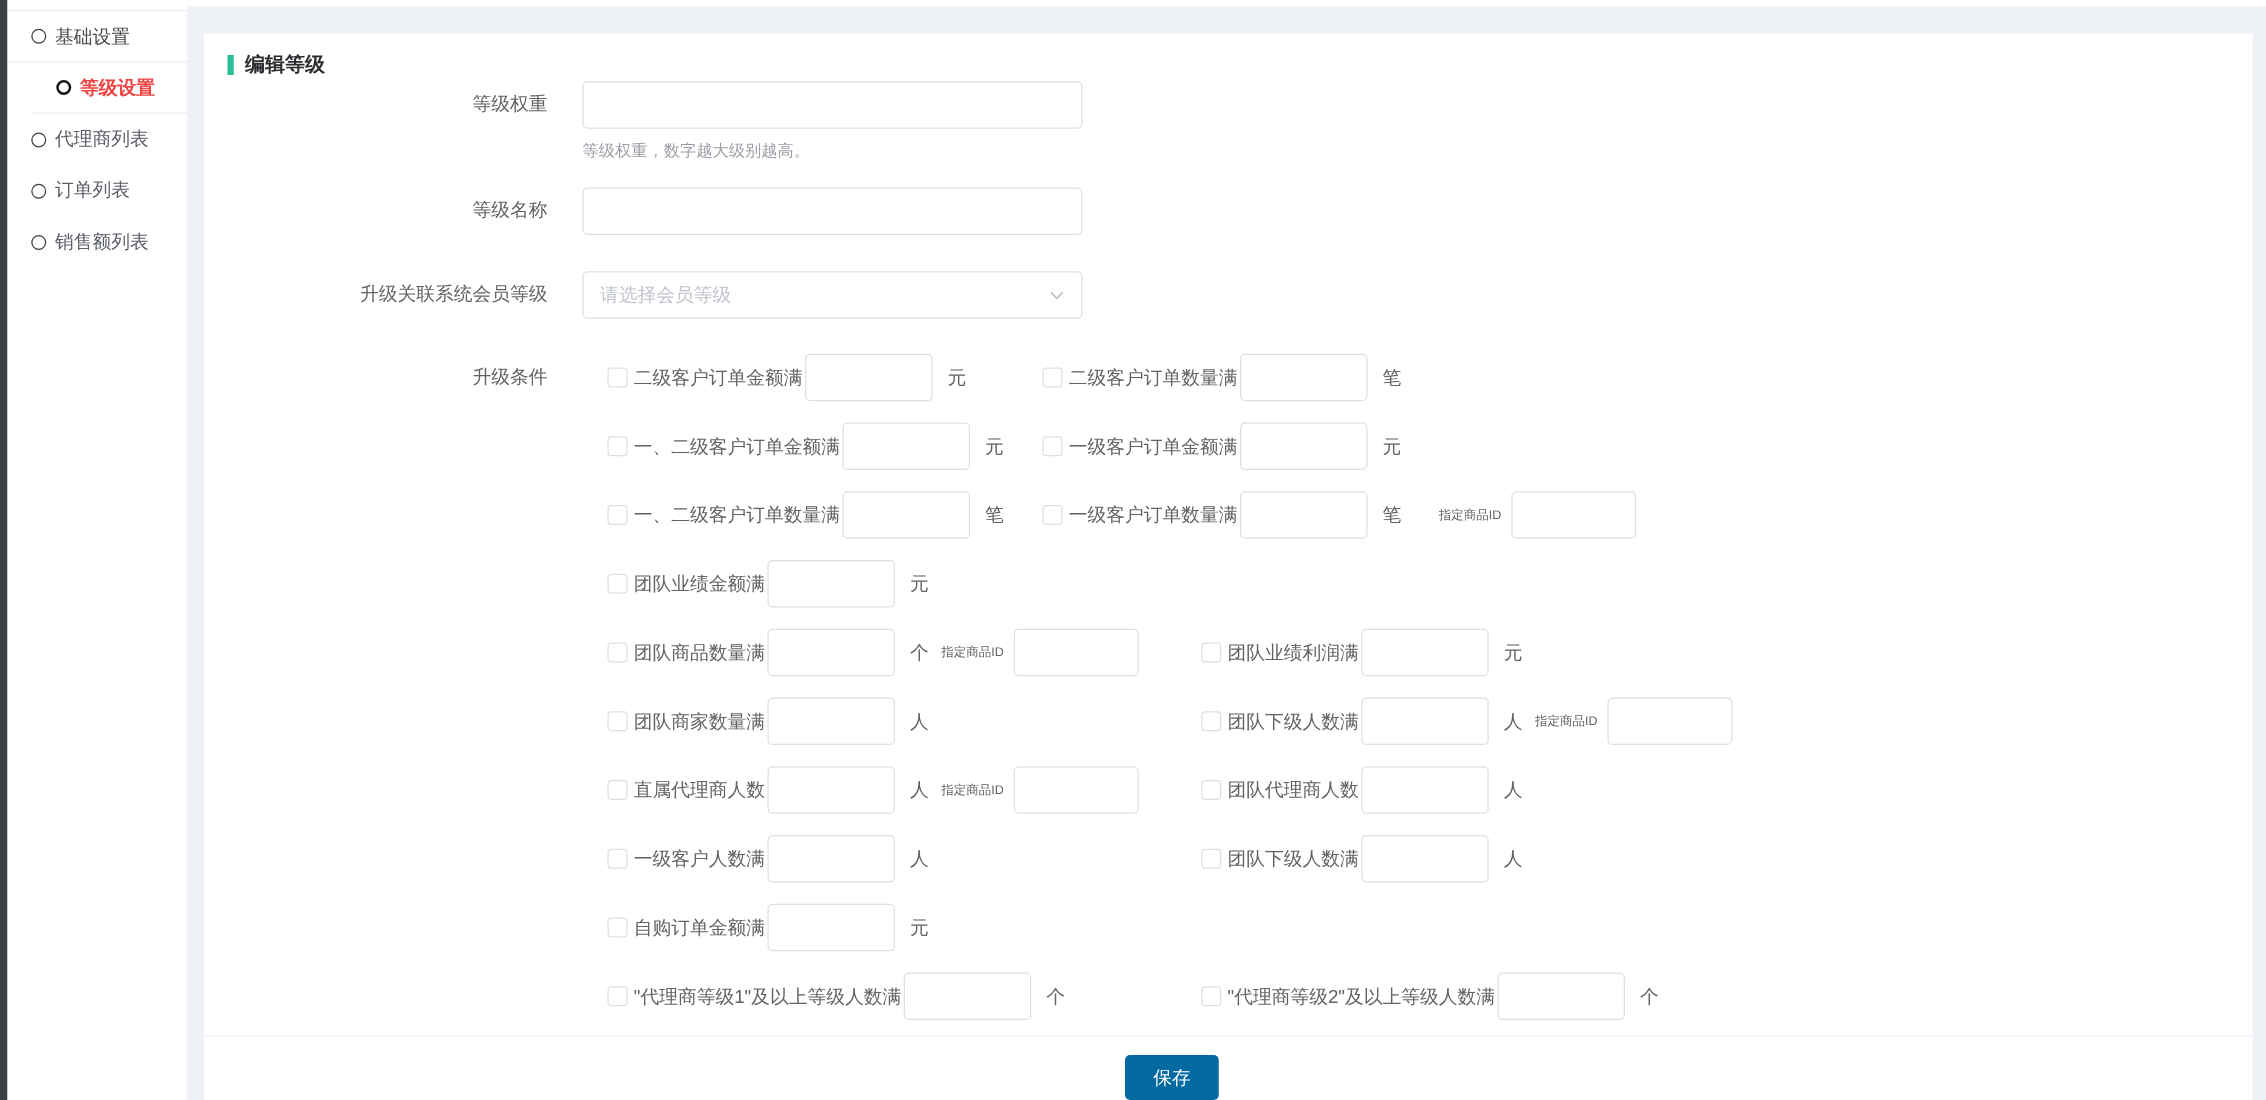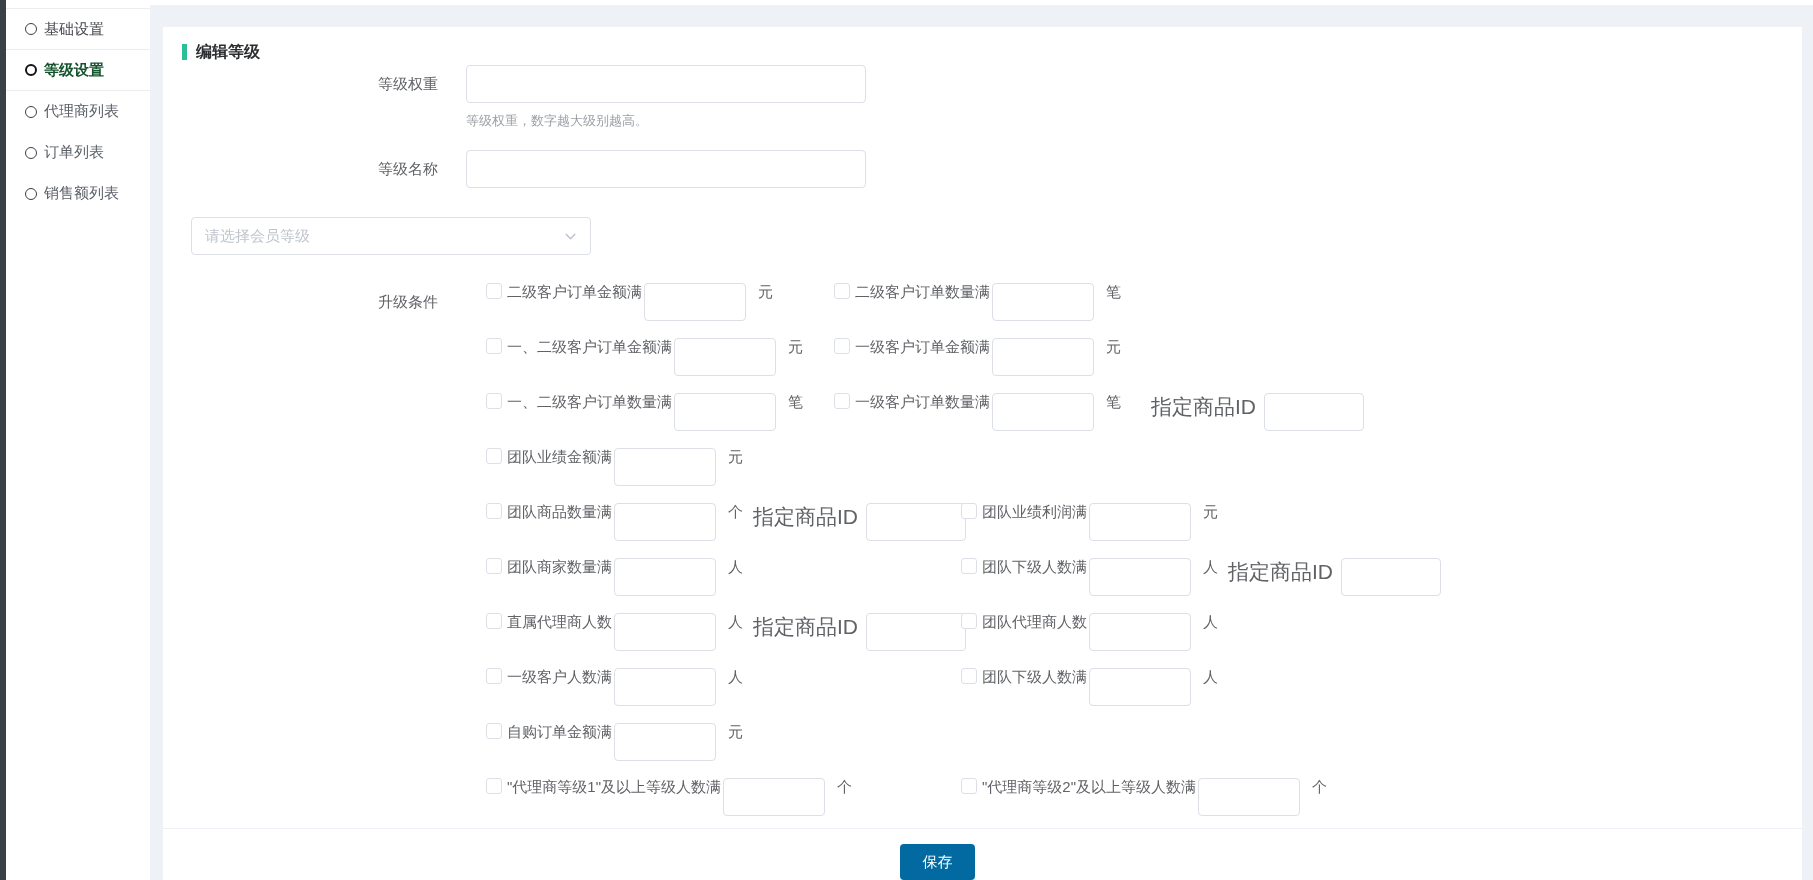--- a/index.html
+++ b/index.html
@@ -16,21 +16,21 @@
 
   
   .sidebar { width: 144px; height: 100%; background: #fff; flex-shrink: 0; }
   .side-list { list-style: none; margin-top: 8px; border-top: 1px solid #ececec; }
   .side-item {
     height: 41px; display: flex; align-items: center;
     padding-left: 19px; cursor: pointer; font-size: 15px; color: #5a5e66;
   }
   .side-item:nth-child(-n+2) { border-bottom: 1px solid #ececec; }
   .side-item:first-child { color: #45484d; }
-  .side-item.active { font-weight: bold; color: #14532d; }
+  .side-item.active { font-weight: bold; color: #ef4444; margin-left: 20px; }
   .circ {
     width: 12px; height: 12px; border: 1.5px solid #3c3f45; border-radius: 50%;
     margin-right: 7px; flex-shrink: 0; background: #fff;
   }
   .side-item.active .circ { border-width: 2px; border-color: #121418; }
 
   
   .content-col {
     flex: 1; display: flex; flex-direction: column;
     padding: 0 11px 0 13px; background: #eef1f5; min-width: 0;
@@ -67,34 +67,34 @@
     width: 400px; height: 38px; border: 1px solid #dcdfe6; border-radius: 4px;
     background: #fff; display: flex; align-items: center; justify-content: space-between;
     padding: 0 13px; cursor: pointer;
   }
   .select .ph { font-size: 15px; color: #c0c4cc; }
   .chev { display: flex; align-items: center; }
 
   
   .cond-row { position: relative; height: 38px; margin-bottom: 17px; min-width: 1250px; }
   .cond-row:last-child { margin-bottom: 0; }
-  .cond-cell { position: absolute; top: 0; height: 38px; display: flex; align-items: flex-start; }
+  .cond-cell { position: absolute; top: 0; height: 38px; display: flex; align-items: center; }
   .cb {
     appearance: none; -webkit-appearance: none;
     width: 16px; height: 16px; border: 1px solid #dcdfe6; border-radius: 3px;
     background: #fff; margin-right: 5px; flex-shrink: 0; cursor: pointer;
   }
   .cond-label { font-size: 15px; color: #606266; white-space: nowrap; }
   .cond-input {
     width: 102px; height: 38px; margin-left: 2px;
     border: 1px solid #dcdfe6; border-radius: 4px; padding: 0 10px;
     font-size: 15px; color: #606266; outline: none; background: #fff; font-family: inherit;
   }
   .unit { margin-left: 12px; font-size: 15px; color: #606266; white-space: nowrap; }
-  .extra-label { font-size: 21px; color: #606266; white-space: nowrap; }
+  .extra-label { font-size: 10px; color: #606266; white-space: nowrap; }
   .extra-input { width: 100px; margin-left: 8px; }
 
   
   .footer {
     margin-top: 12px; border-top: 1px solid #edf0f4;
     padding-top: 15px; text-align: center;
   }
   .save {
     position: relative; left: -45px;
     width: 75px; height: 36px; border: none; border-radius: 4px;
@@ -152,20 +152,21 @@
       </div>
 
       <div class="form-row row-name">
         <label class="flabel">等级名称</label>
         <div class="fctrl">
           <input class="txt" type="text" value="" style="">
         </div>
       </div>
 
       <div class="form-row row-select">
+        <label class="flabel">升级关联系统会员等级</label>
         <div class="fctrl">
           <div class="select">
             <span class="ph">请选择会员等级</span>
             <span class="chev">
               <svg width="13" height="13" viewBox="0 0 12 12">
                   <path d="M2 4l4 4 4-4" stroke="#c0c4cc" stroke-width="1.4" fill="none" stroke-linecap="round" stroke-linejoin="round"></path>
                 </svg>
             </span>
           </div>
         </div>

